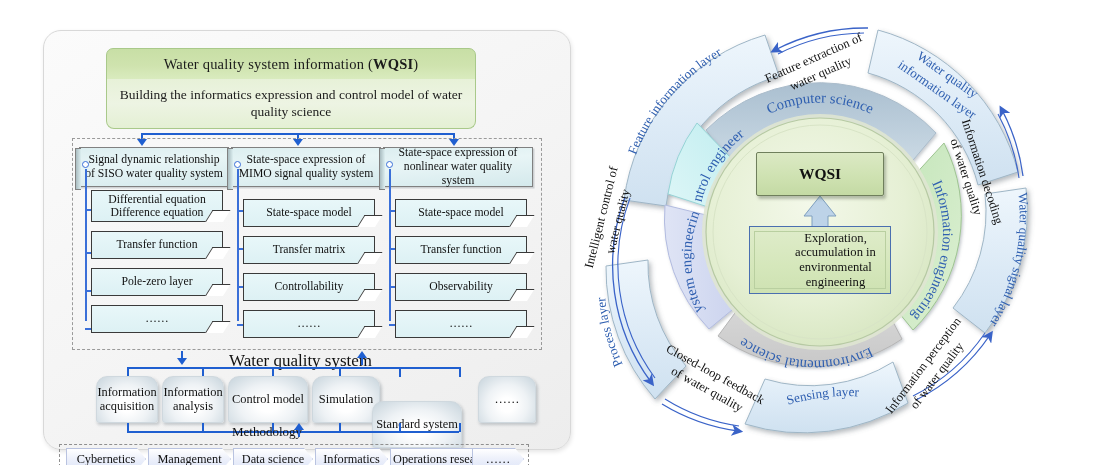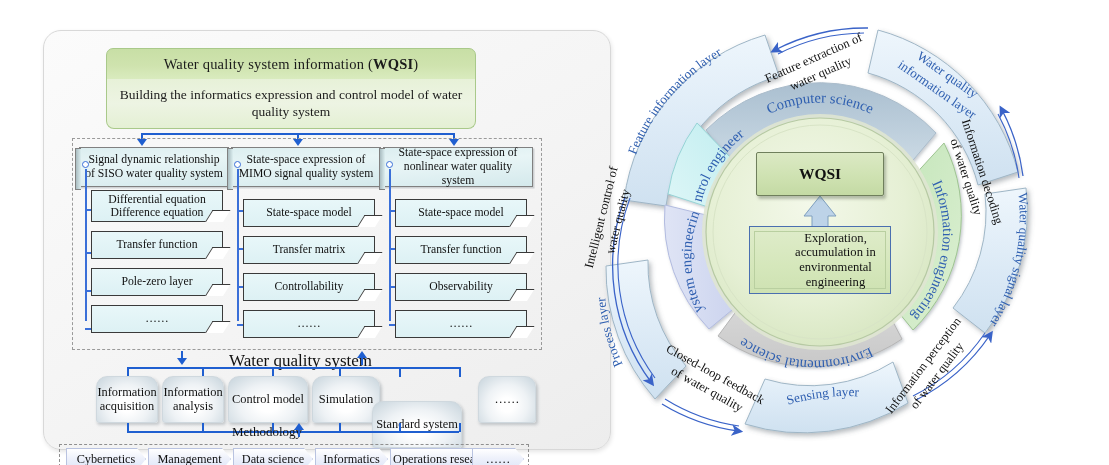--- a/index.html
+++ b/index.html
@@ -8,21 +8,21 @@
     width:1109px; height:465px;
     background:#ffffff;
     font-family:"Liberation Serif", serif;
     overflow:hidden;
     position:relative;
   }
   #root { position:absolute; inset:0; }
 
   
   .left-panel{
-    position:absolute; left:43px; top:30px; width:568px; height:420px;
+    position:absolute; left:43px; top:30px; width:528px; height:420px;
     background:linear-gradient(150deg,#fbfbfb 0%, #f4f4f4 55%, #ededed 100%);
     border:1px solid #d8d8d8; border-radius:18px;
     box-shadow:1px 2px 4px rgba(0,0,0,.10);
   }
   
   .wqsi-head{
     position:absolute; left:62px; top:17px; width:370px; height:32px;
     background:linear-gradient(180deg,#c8dfa6 0%, #cfe3ae 55%, #d9ebbe 100%);
     border:1px solid #a9c98a; border-radius:7px 7px 0 0;
     display:flex; align-items:center; justify-content:center;
@@ -165,21 +165,21 @@
     <div class="wqsi-head">
       <span>Water quality system information (</span>
         <b>WQSI</b>
         <span>)</span>
     </div>
 
     <svg class="ghost-arrow" viewBox="0 0 34 44">
       <path d="M10 0 H24 V26 H33 L17 43 L1 26 H10 Z" fill="#cfd9c4" opacity="0.85"></path>
     </svg>
 
-    <div class="wqsi-sub">Building the informatics expression and control model of water quality system</div>
+    <div class="wqsi-sub">Building the informatics expression and control model of water quality science</div>
 
     <div class="hbar" style="left:98px; top:102px; width:312px;"></div>
     <div class="v-arrow down" style="left:93px; top:102px; height:13px;">
       <div class="stem" style="height:7px;"></div>
         <div class="tip" style="top:6px;"></div>
     </div>
     <div class="v-arrow down" style="left:249px; top:102px; height:13px;">
       <div class="stem" style="height:7px;"></div>
         <div class="tip" style="top:6px;"></div>
     </div>

